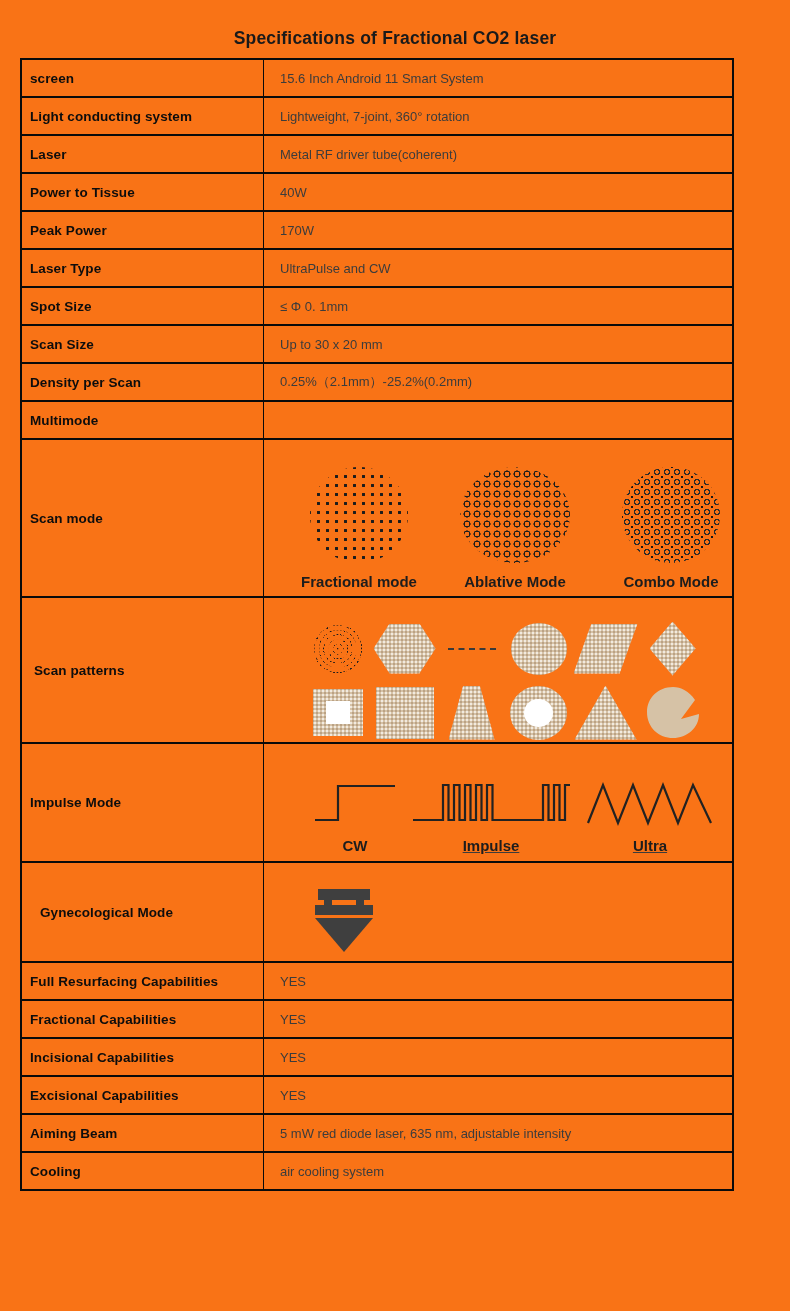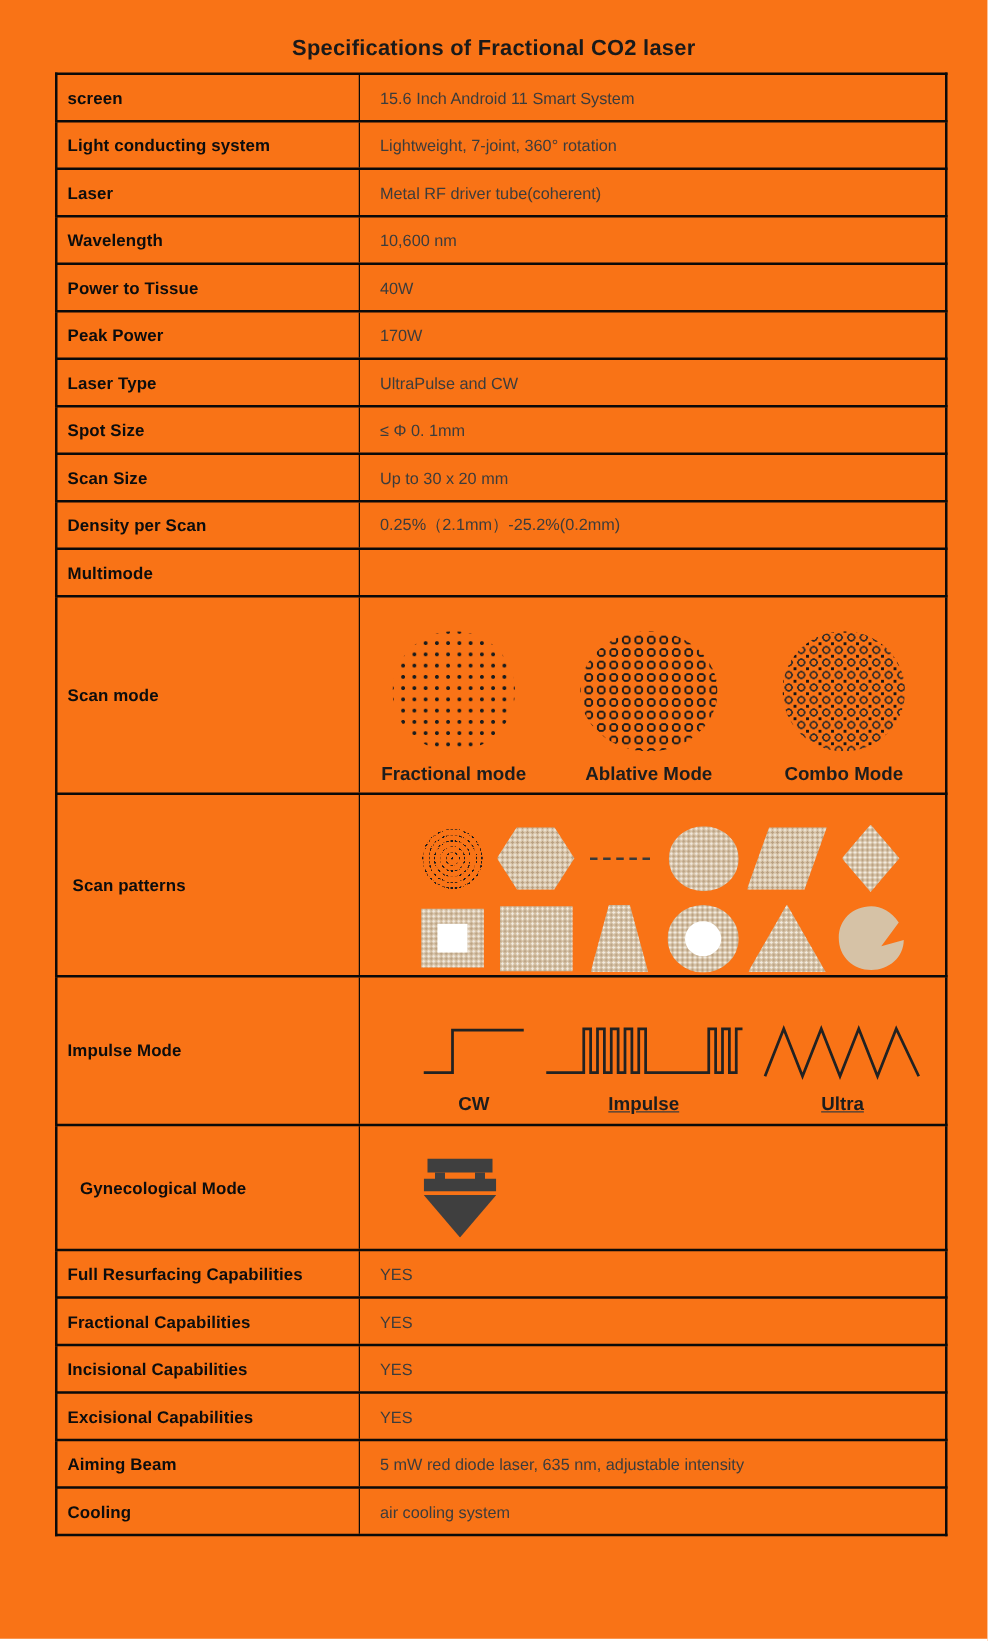--- a/index.html
+++ b/index.html
@@ -2,35 +2,35 @@
 <html><head>
 <meta charset="utf-8">
 <style>
   html,body{margin:0;padding:0;background:#fff;}
   body{width:790px;height:1313px;font-family:"Liberation Sans","DejaVu Sans",sans-serif;color:#111;}
   .sheet{position:relative;width:790px;height:1311px;background:#f97316;overflow:hidden;}
 
   .title{position:absolute;top:28px;left:38px;width:714px;text-align:center;
          font-size:17.5px;font-weight:bold;color:#1a1a1a;letter-spacing:.2px;}
 
-  table.spec{position:absolute;top:58px;left:44px;width:714px;border-collapse:collapse;
+  table.spec{position:absolute;top:58px;left:20px;width:714px;border-collapse:collapse;
              border:2px solid #0f766e;table-layout:fixed;}
   td{border:2px solid #0a0a0a;vertical-align:middle;padding:0;}
   td.lbl{width:233px;font-weight:bold;font-size:13.5px;color:#0d0d0d;padding-left:8px;
          border-right-width:1.5px;letter-spacing:.1px;}
   td.val{font-size:13px;color:#3c3c3c;padding-left:16px;border-left-width:1.5px;}
   tr.h-std td{height:36px;}
   tr.h-scanmode td{height:156px;}
   tr.h-patterns td{height:144px;padding-left:12px;}
   tr.h-impulse td{height:117px;}
   tr.h-gyn td{height:98px;padding-left:18px;}
   td.figcell{padding:0;}
 
   
-  .scanmode-wrap{display:flex;align-items:flex-start;margin-left:15px;padding-top:20px;gap:36px;}
+  .scanmode-wrap{display:flex;align-items:flex-start;margin-left:35px;padding-top:20px;gap:36px;}
   .smode{margin:0;display:flex;flex-direction:column;align-items:center;width:120px;}
   .pattern{height:96px;border-radius:50%;}
   .p-frac{width:98px;
     background-image:radial-gradient(circle,#1c1c1c 1.4px,transparent 1.7px);
     background-size:9px 9px;background-position:4px 5px;}
   .p-abl{width:110px;
     background-image:radial-gradient(circle,transparent 2.1px,#1c1c1c 2.3px,#1c1c1c 3.4px,transparent 3.7px);
     background-size:10px 10px;background-position:2px 2px;}
   .p-combo{width:98px;
     background-image:
@@ -90,24 +90,20 @@
       </tr>
       <tr class="h-std">
         <td class="lbl">Light conducting system</td>
         <td class="val">Lightweight, 7-joint, 360° rotation</td>
       </tr>
       <tr class="h-std">
         <td class="lbl">Laser</td>
         <td class="val">Metal RF driver tube(coherent)</td>
       </tr>
       <tr class="h-std">
-        <td class="lbl">Wavelength</td>
-        <td class="val">10,600 nm</td>
-      </tr>
-      <tr class="h-std">
         <td class="lbl">Power to Tissue</td>
         <td class="val">40W</td>
       </tr>
       <tr class="h-std">
         <td class="lbl">Peak Power</td>
         <td class="val">170W</td>
       </tr>
       <tr class="h-std">
         <td class="lbl">Laser Type</td>
         <td class="val">UltraPulse and CW</td>

